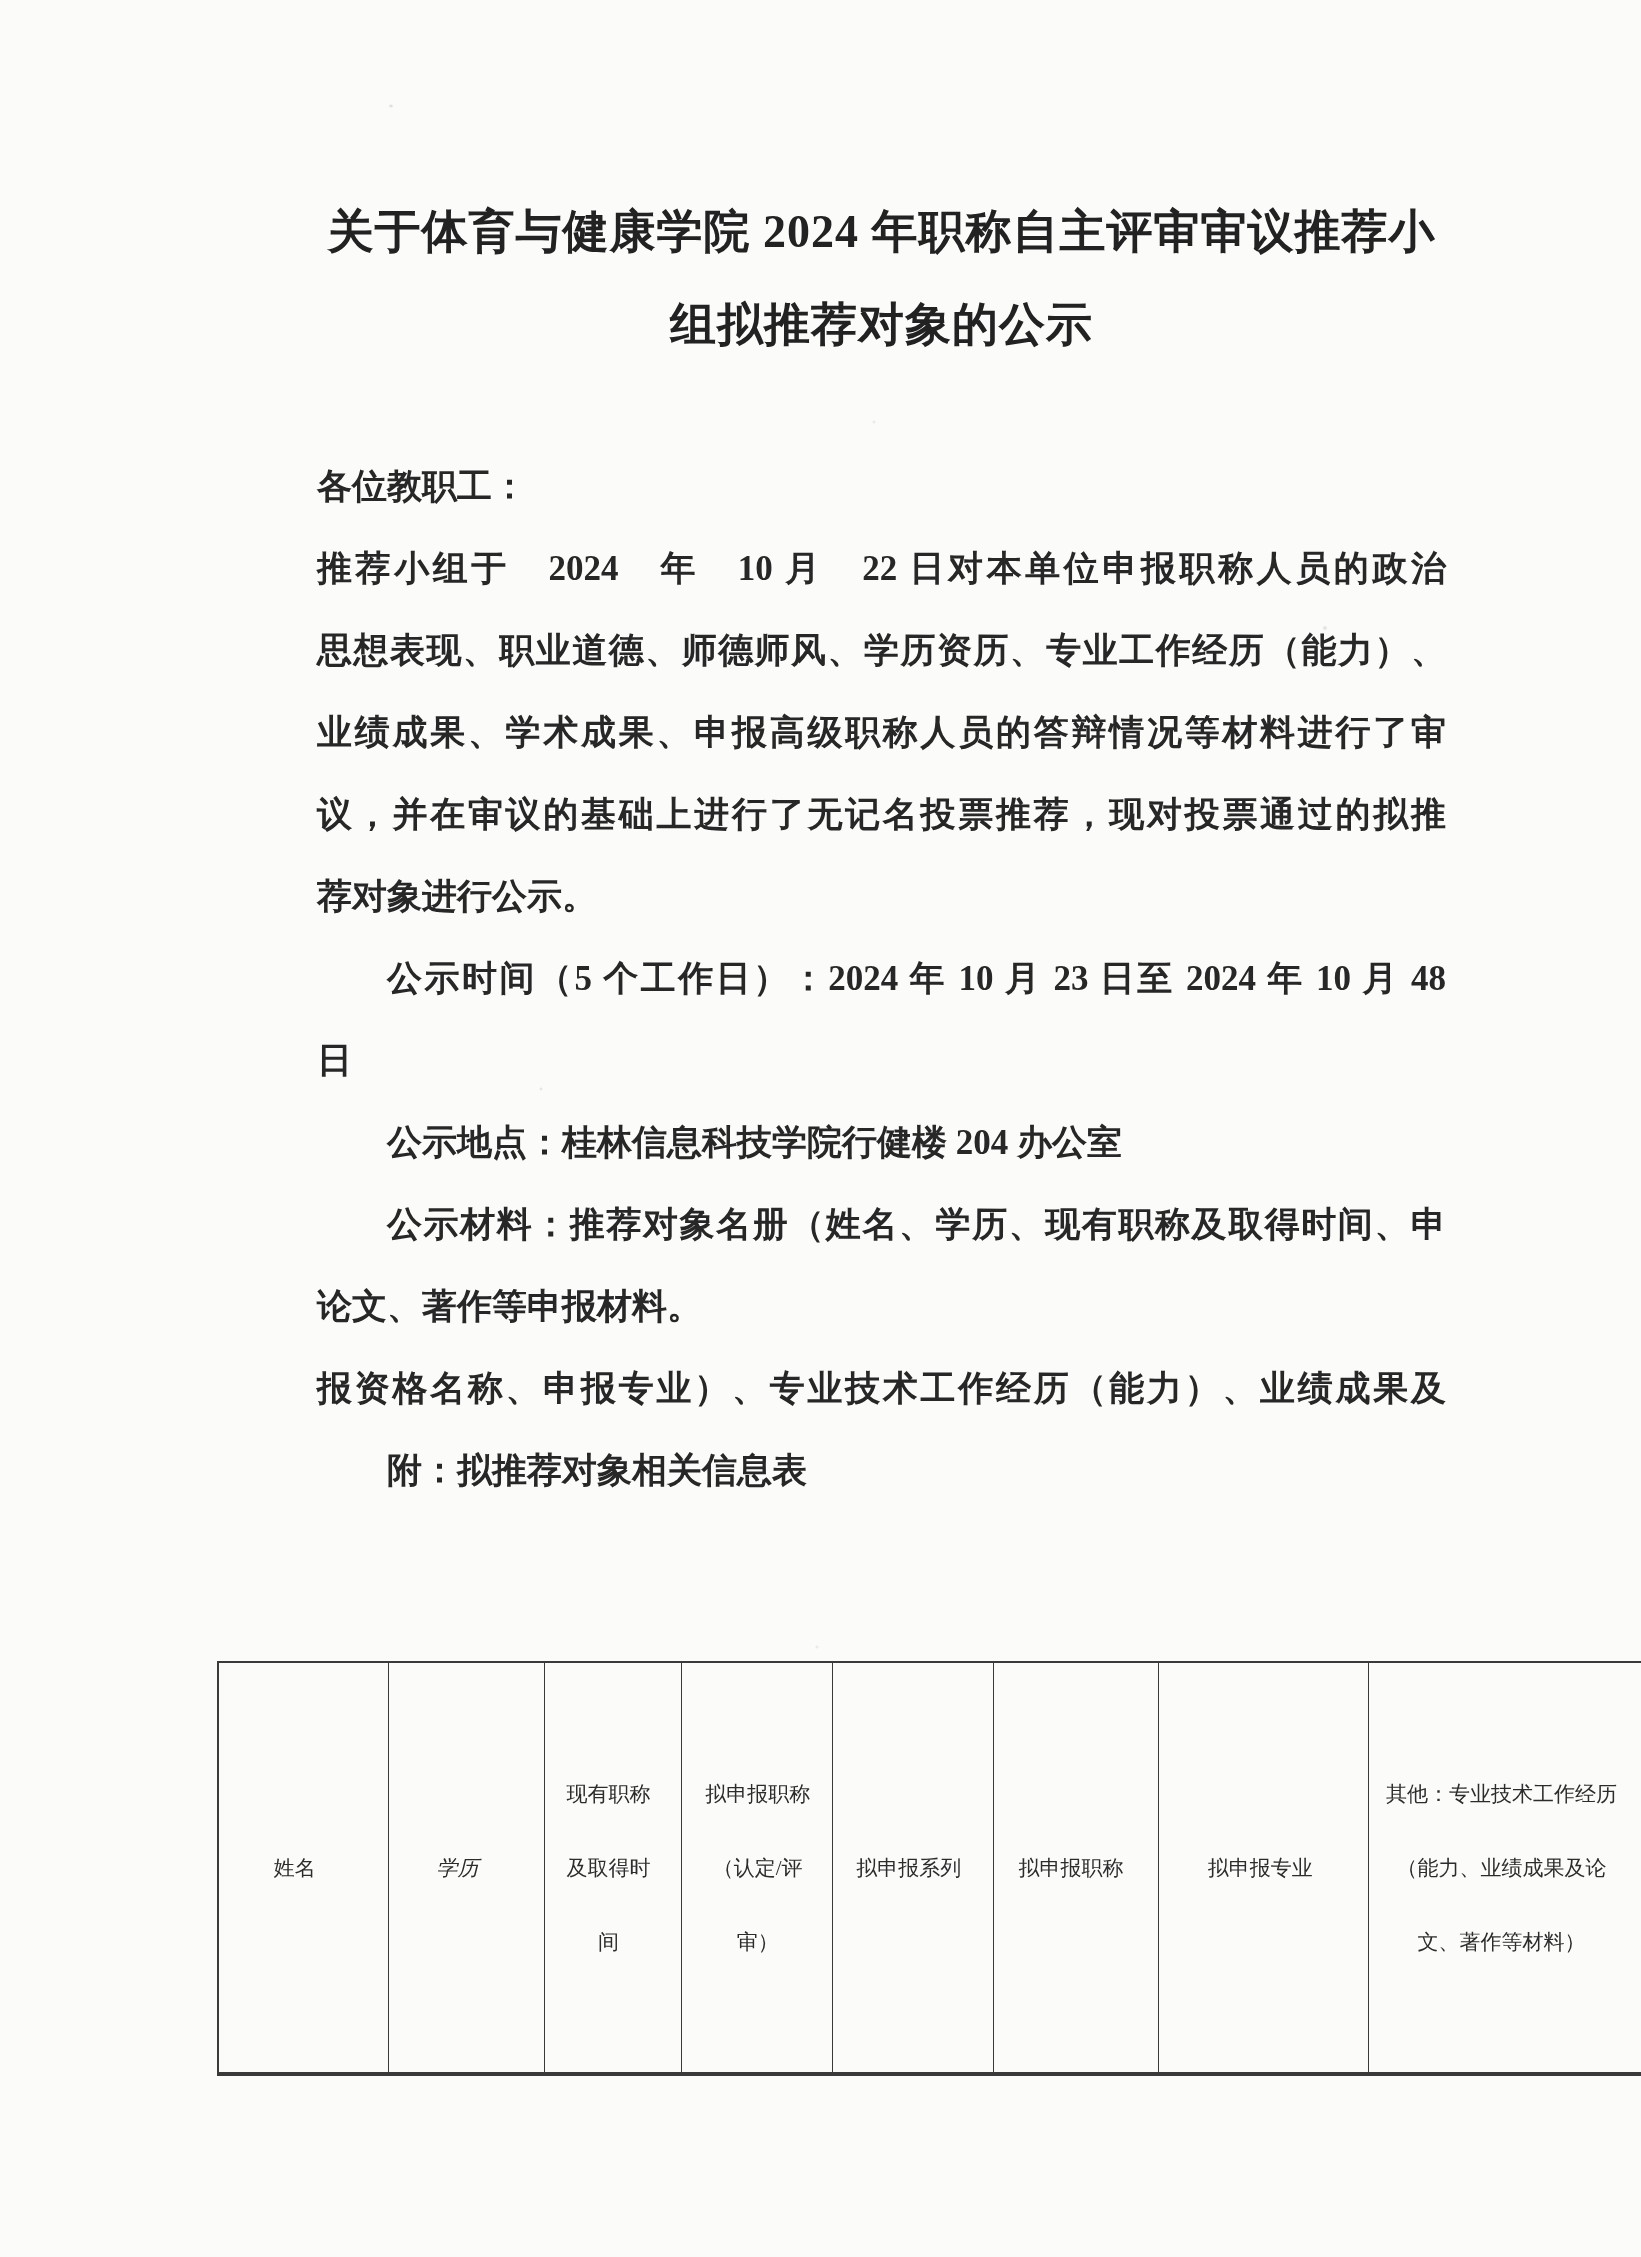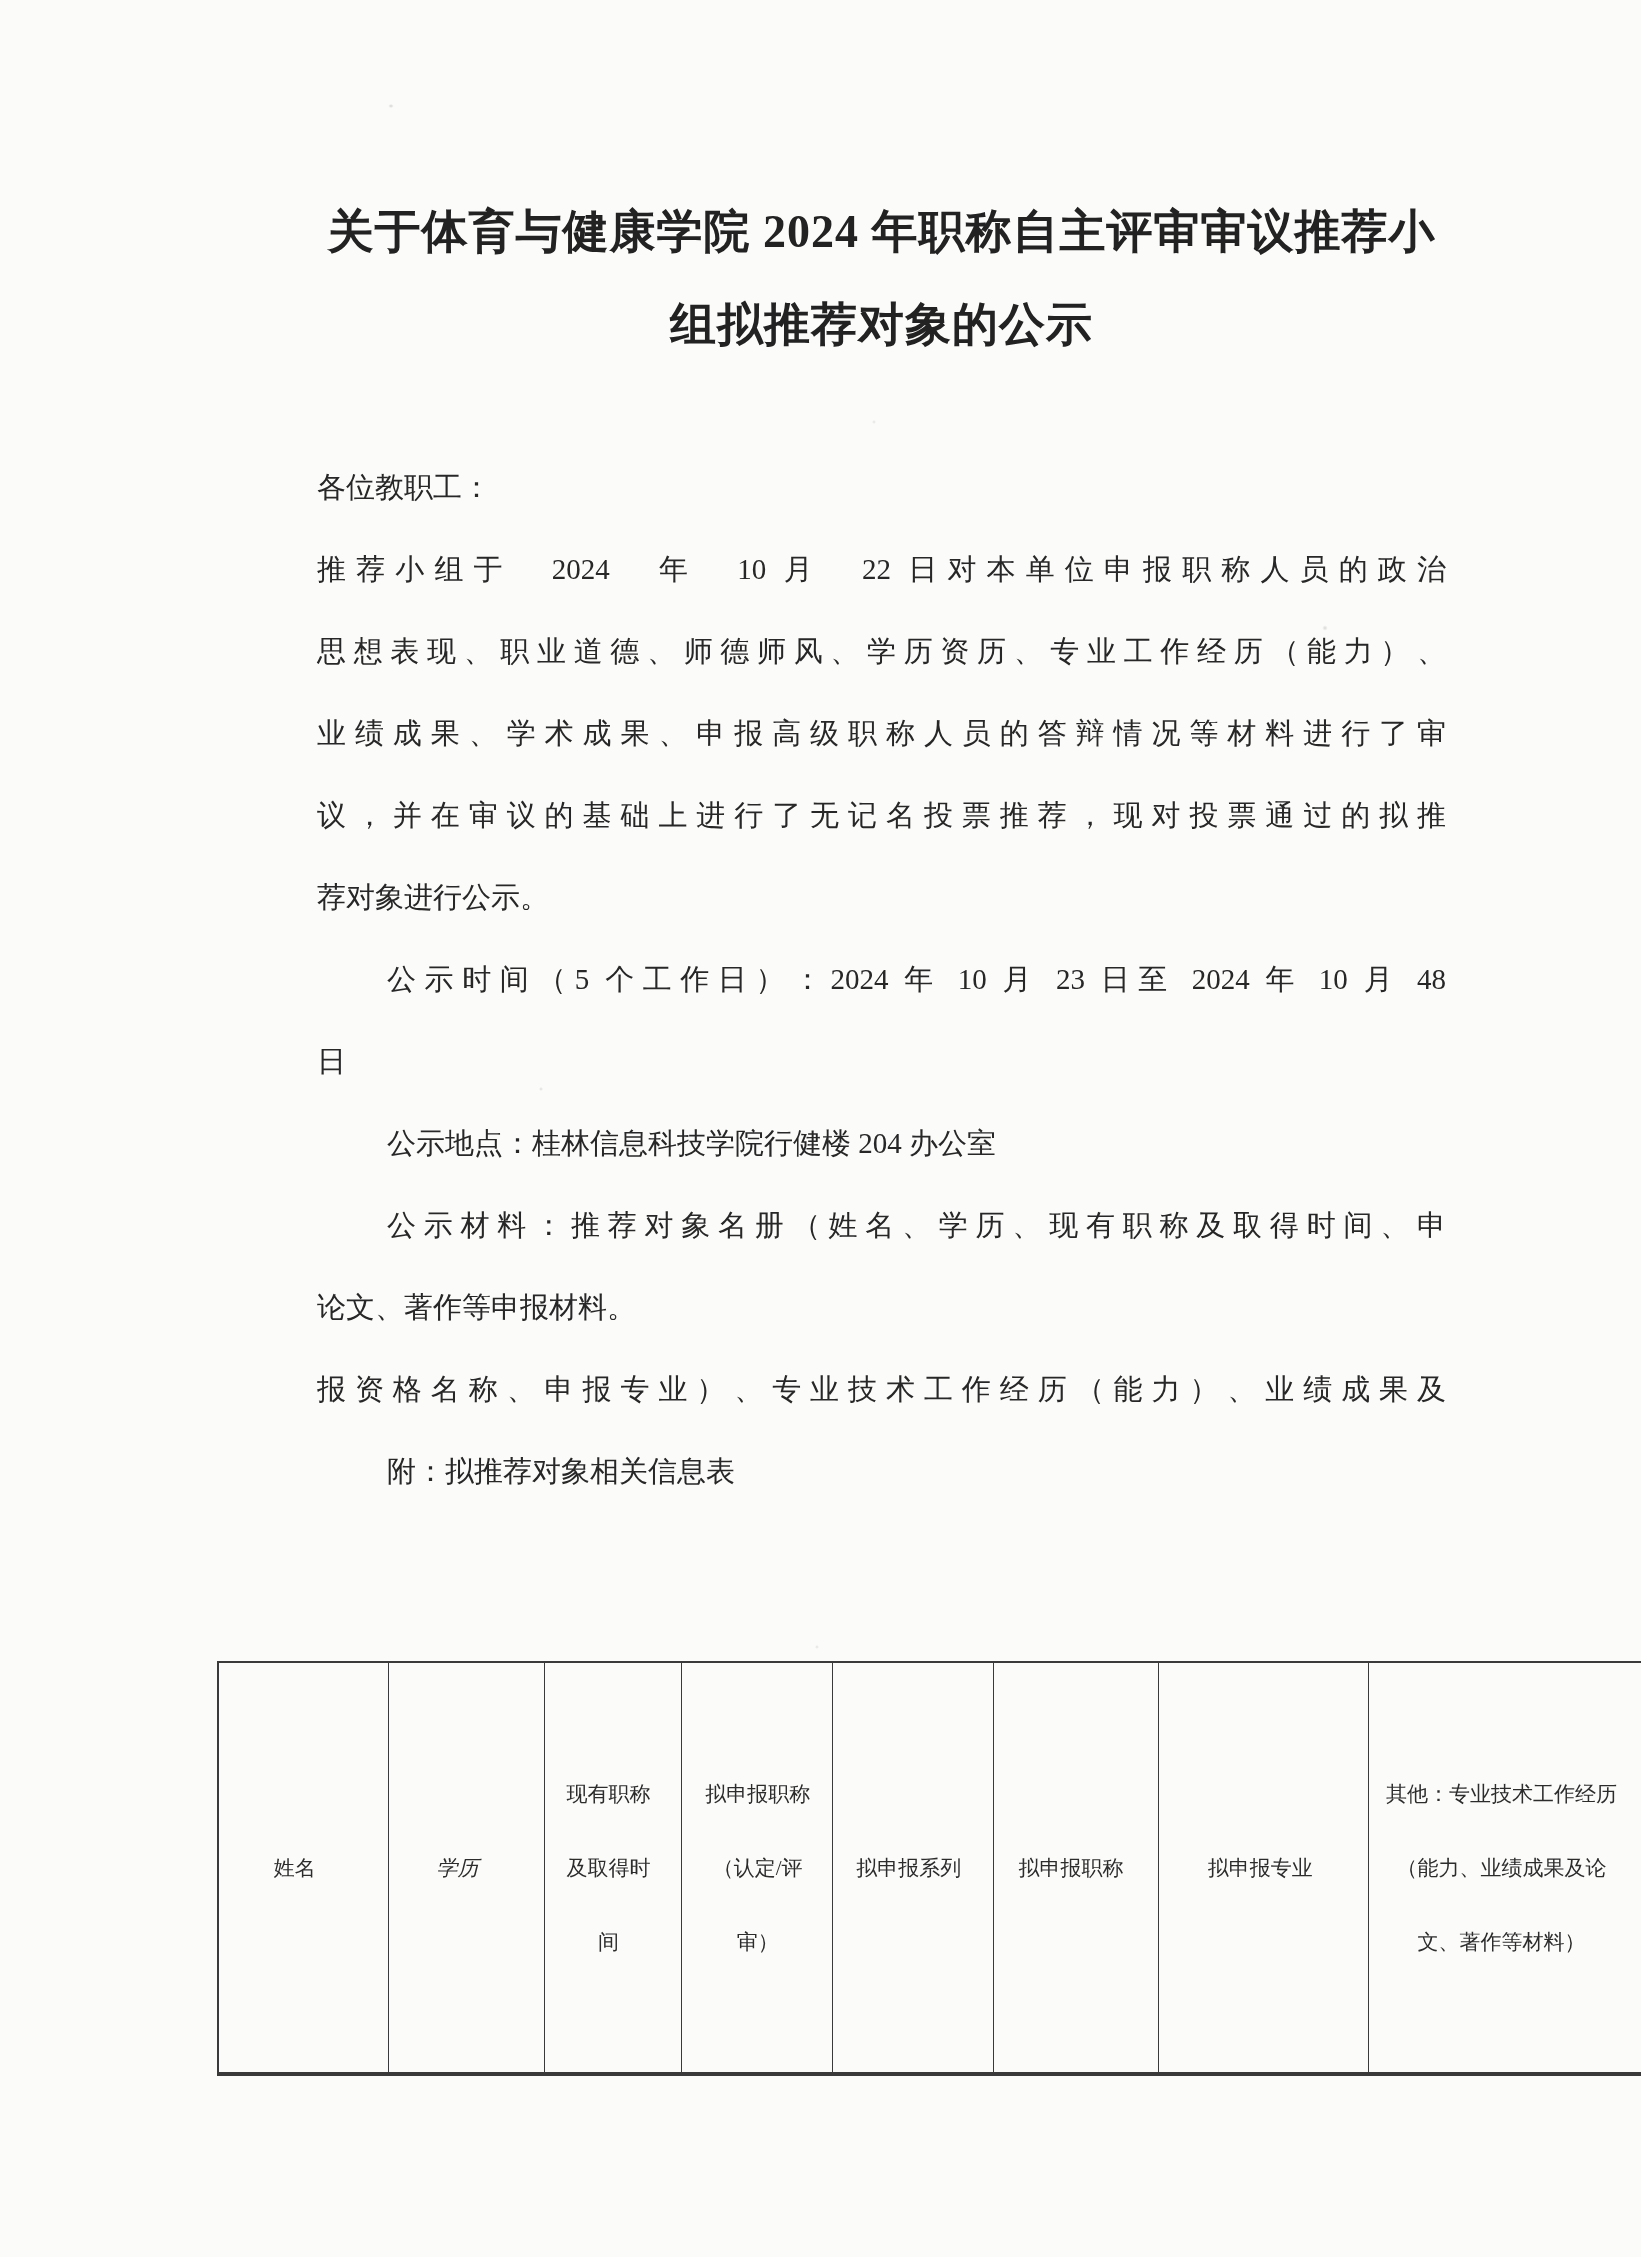--- a/index.html
+++ b/index.html
@@ -28,24 +28,25 @@
     margin-top: 185px;
     text-align: center;
     font-size: 46px;
     font-weight: bold;
     line-height: 93px;
     letter-spacing: 1px;
     color: #222;
   }
   .doc-body { margin-top: 75px; }
   .line {
-    font-size: 29px;
+    font-size: 35px;
     line-height: 82px;
     white-space: normal;
     color: #272727;
+    font-weight: bold;
   }
   .ind { text-indent: 70px; }
   .jst { text-align: justify; text-align-last: justify; }
   .table-wrap {
     position: absolute;
     left: 217px;
     top: 1661px;
     width: 1424px;
     height: 415px;
   }

